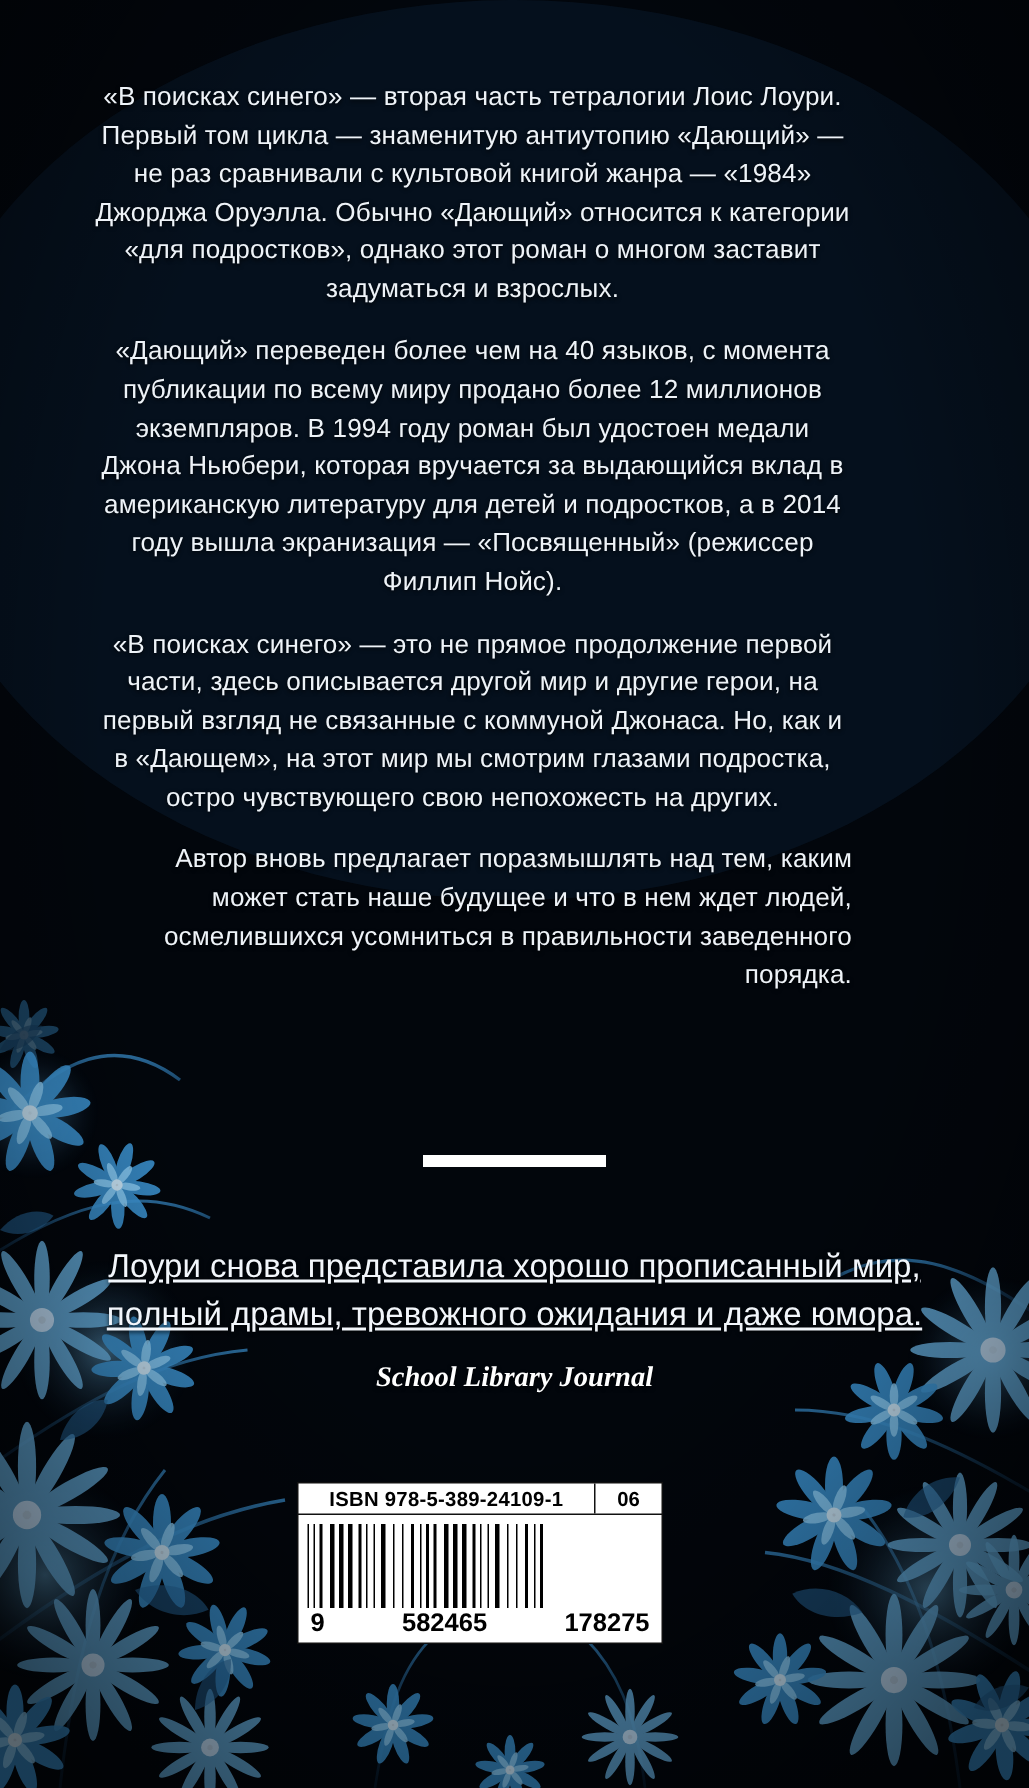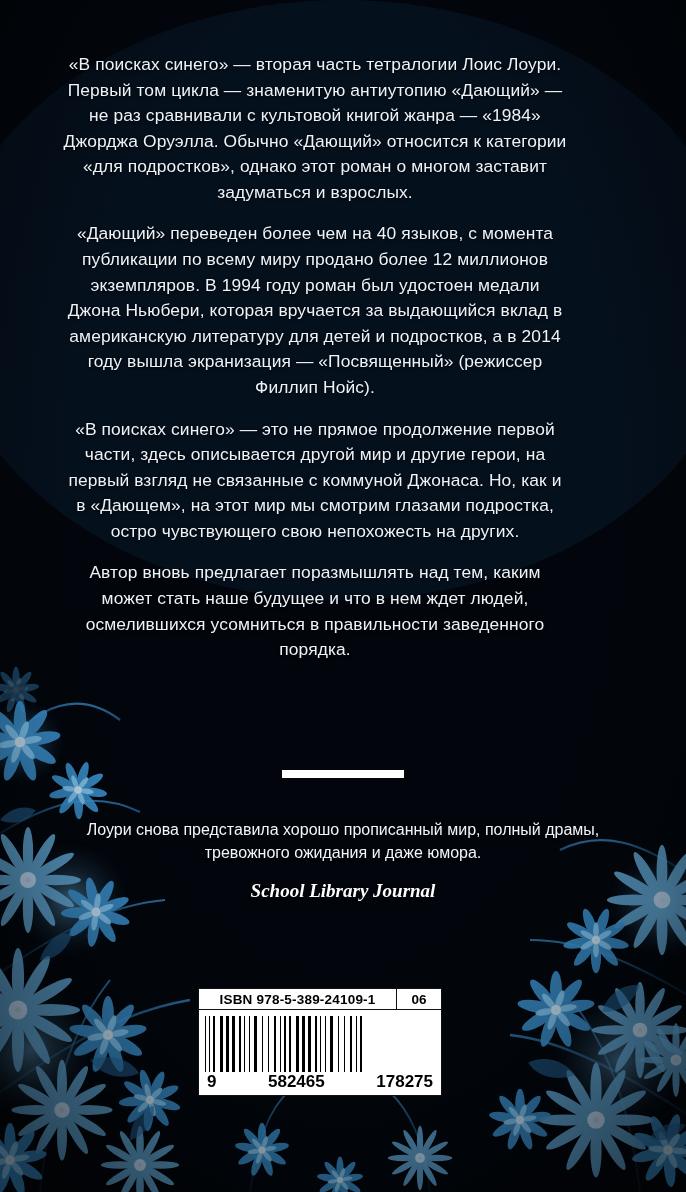--- a/index.html
+++ b/index.html
@@ -45,21 +45,21 @@
 
   .para {
     color: #eef3f8;
     font-size: 17.4px;
     line-height: 1.47;
     text-align: center;
     margin: 0 0 16px 0;
     text-shadow: 0 1px 3px rgba(0,0,0,0.85);
     letter-spacing: 0.1px;
   }
-  .para:last-child { margin-bottom: 0; }
+  .para:last-child { margin-bottom: 0; text-align: right; }
 
   .divider-wrap {
     position: absolute;
     top: 770px;
     left: 0;
     width: 686px;
     display: flex;
     justify-content: center;
     z-index: 5;
   }
@@ -74,24 +74,25 @@
     top: 818px;
     left: 0;
     width: 686px;
     padding: 0 58px;
     box-sizing: border-box;
     z-index: 5;
     text-align: center;
   }
   .quote-text {
     color: #f2f6fb;
-    font-size: 16px;
+    font-size: 22px;
     line-height: 1.45;
-    margin: 0;
+    margin: 10px;
     text-shadow: 0 1px 3px rgba(0,0,0,0.85);
+    text-decoration: underline;
   }
   .quote-source {
     margin-top: 16px;
     color: #ffffff;
     font-family: "Liberation Serif", serif;
     font-style: italic;
     font-weight: bold;
     font-size: 19px;
     text-shadow: 0 1px 3px rgba(0,0,0,0.85);
   }

